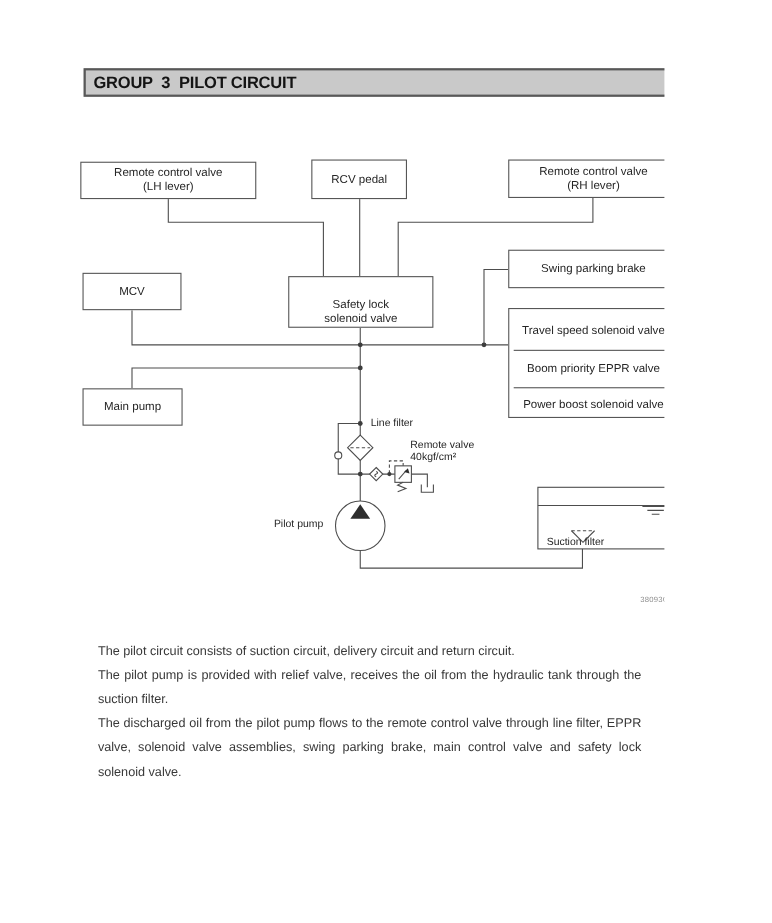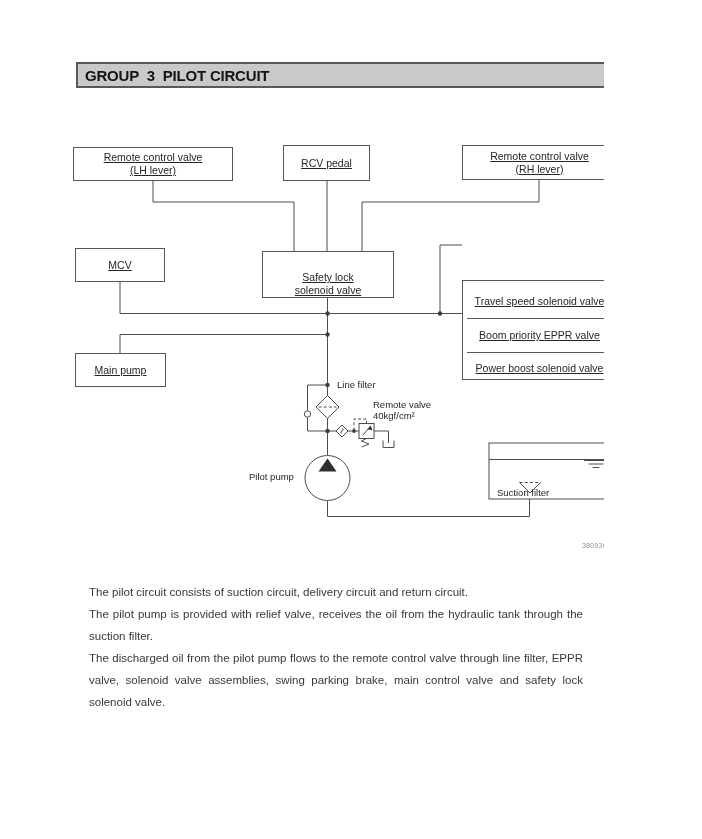--- a/index.html
+++ b/index.html
@@ -14,21 +14,21 @@
   .header-bar span {
     font-size:15px; font-weight:bold; color:#141414; letter-spacing:-0.2px; white-space:pre;
   }
 
   .diagram { position:absolute; left:0; top:0; width:702px; height:560px; }
   .diagram svg { position:absolute; left:0; top:0; }
 
   .box {
     position:absolute; background:#ffffff; border:1px solid #565656; box-sizing:border-box;
     display:flex; flex-direction:column; align-items:center; justify-content:center;
-    text-align:center; font-size:10.5px; line-height:13px; color:#262626; z-index:2;text-decoration:underline;
+    text-align:center; font-size:10.5px; line-height:13px; color:#262626; z-index:2;
   }
   .stack { padding:4px; display:block; }
   .stack-row { display:flex; align-items:center; justify-content:center; height:33.3px; box-sizing:border-box; }
   .stack-row + .stack-row { border-top:1px solid #565656; }
 
   .flabel { position:absolute; font-size:9.5px; color:#262626; line-height:10.5px; z-index:3; white-space:nowrap; }
   .fig-code { position:absolute; left:566px; top:542px; width:52px; text-align:right;
               font-size:7px; color:#8f8f8f; letter-spacing:0.2px; z-index:3; }
 
   .body-text {
@@ -116,20 +116,23 @@
 
     <div class="box" style="left:283px; top:145px; width:87px; height:36px;justify-content:center;">
       <span>RCV pedal</span>
     </div>
 
     <div class="box" style="left:462px; top:145px; width:155px; height:35px;">
       <span>Remote control valve</span>
       <span>(RH lever)</span>
     </div>
 
+    <div class="box" style="left:462px; top:227px; width:155px; height:35px;">
+      <span>Swing parking brake</span>
+    </div>
 
     <div class="box" style="left:75px; top:248px; width:90px; height:34px;">
       <span>MCV</span>
     </div>
 
     <div class="box" style="left:262px; top:251px; width:132px; height:47px;justify-content:flex-end;">
       <span>Safety lock</span>
       <span>solenoid valve</span>
     </div>
 

